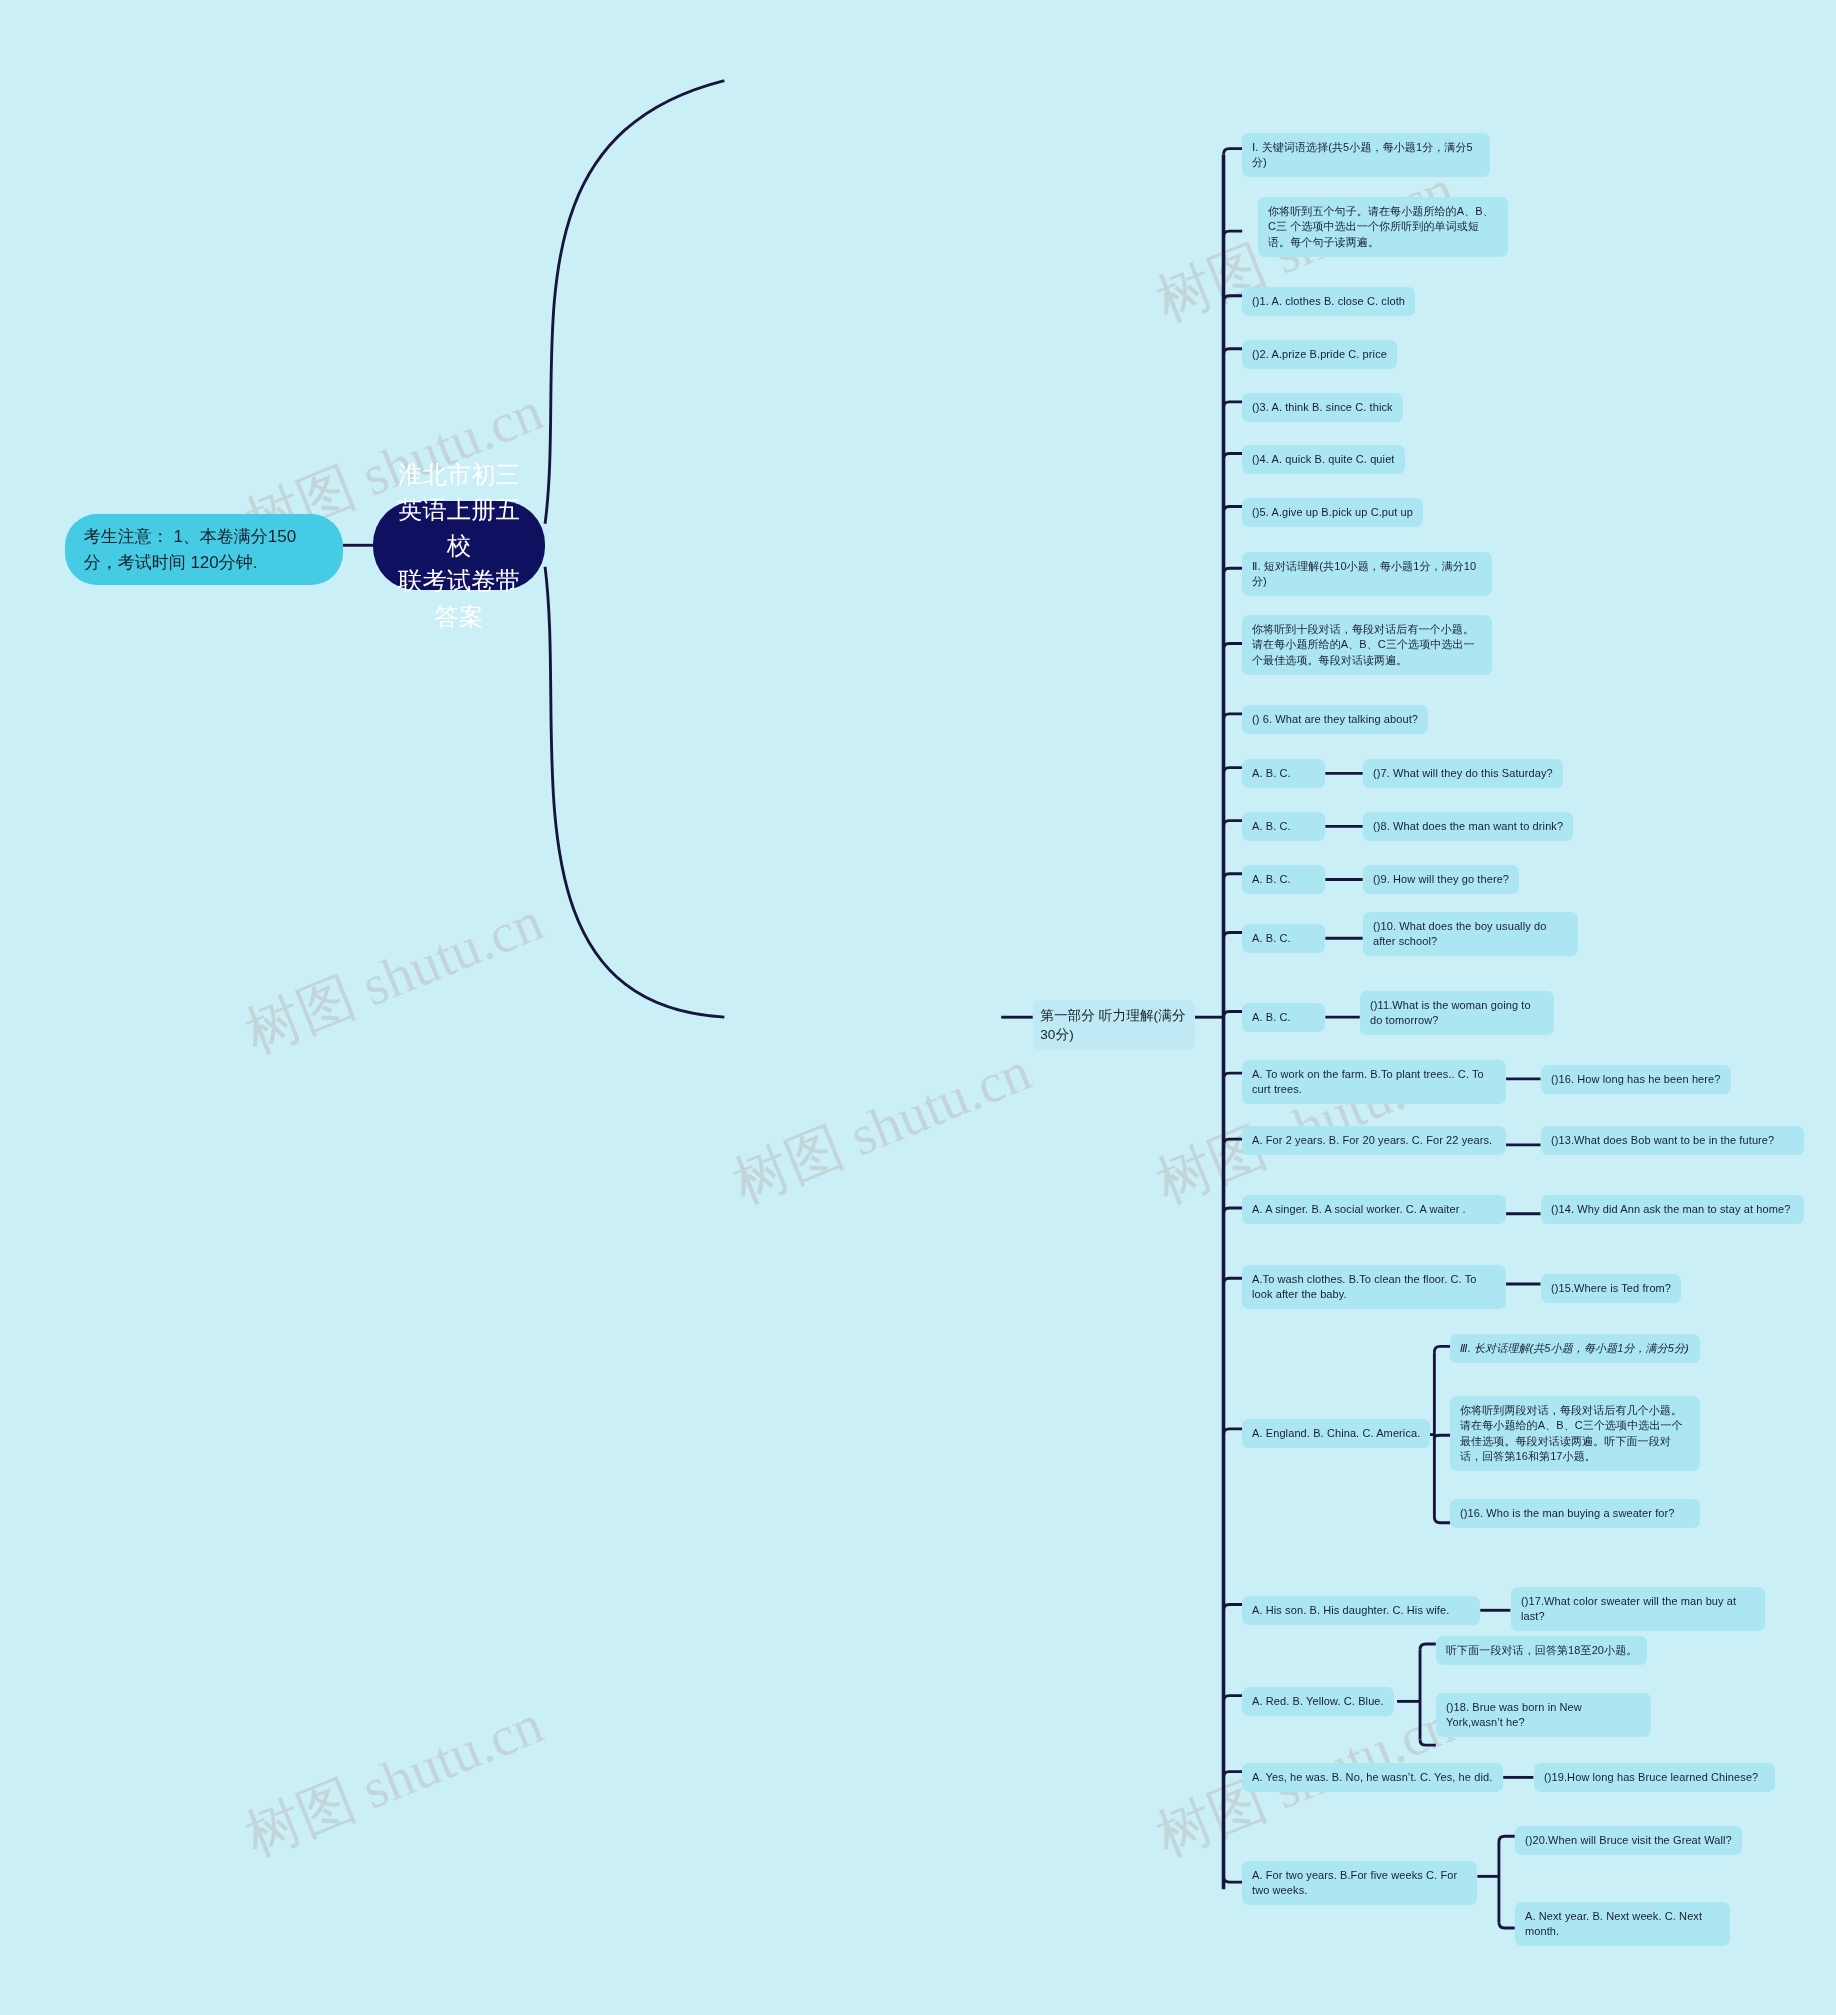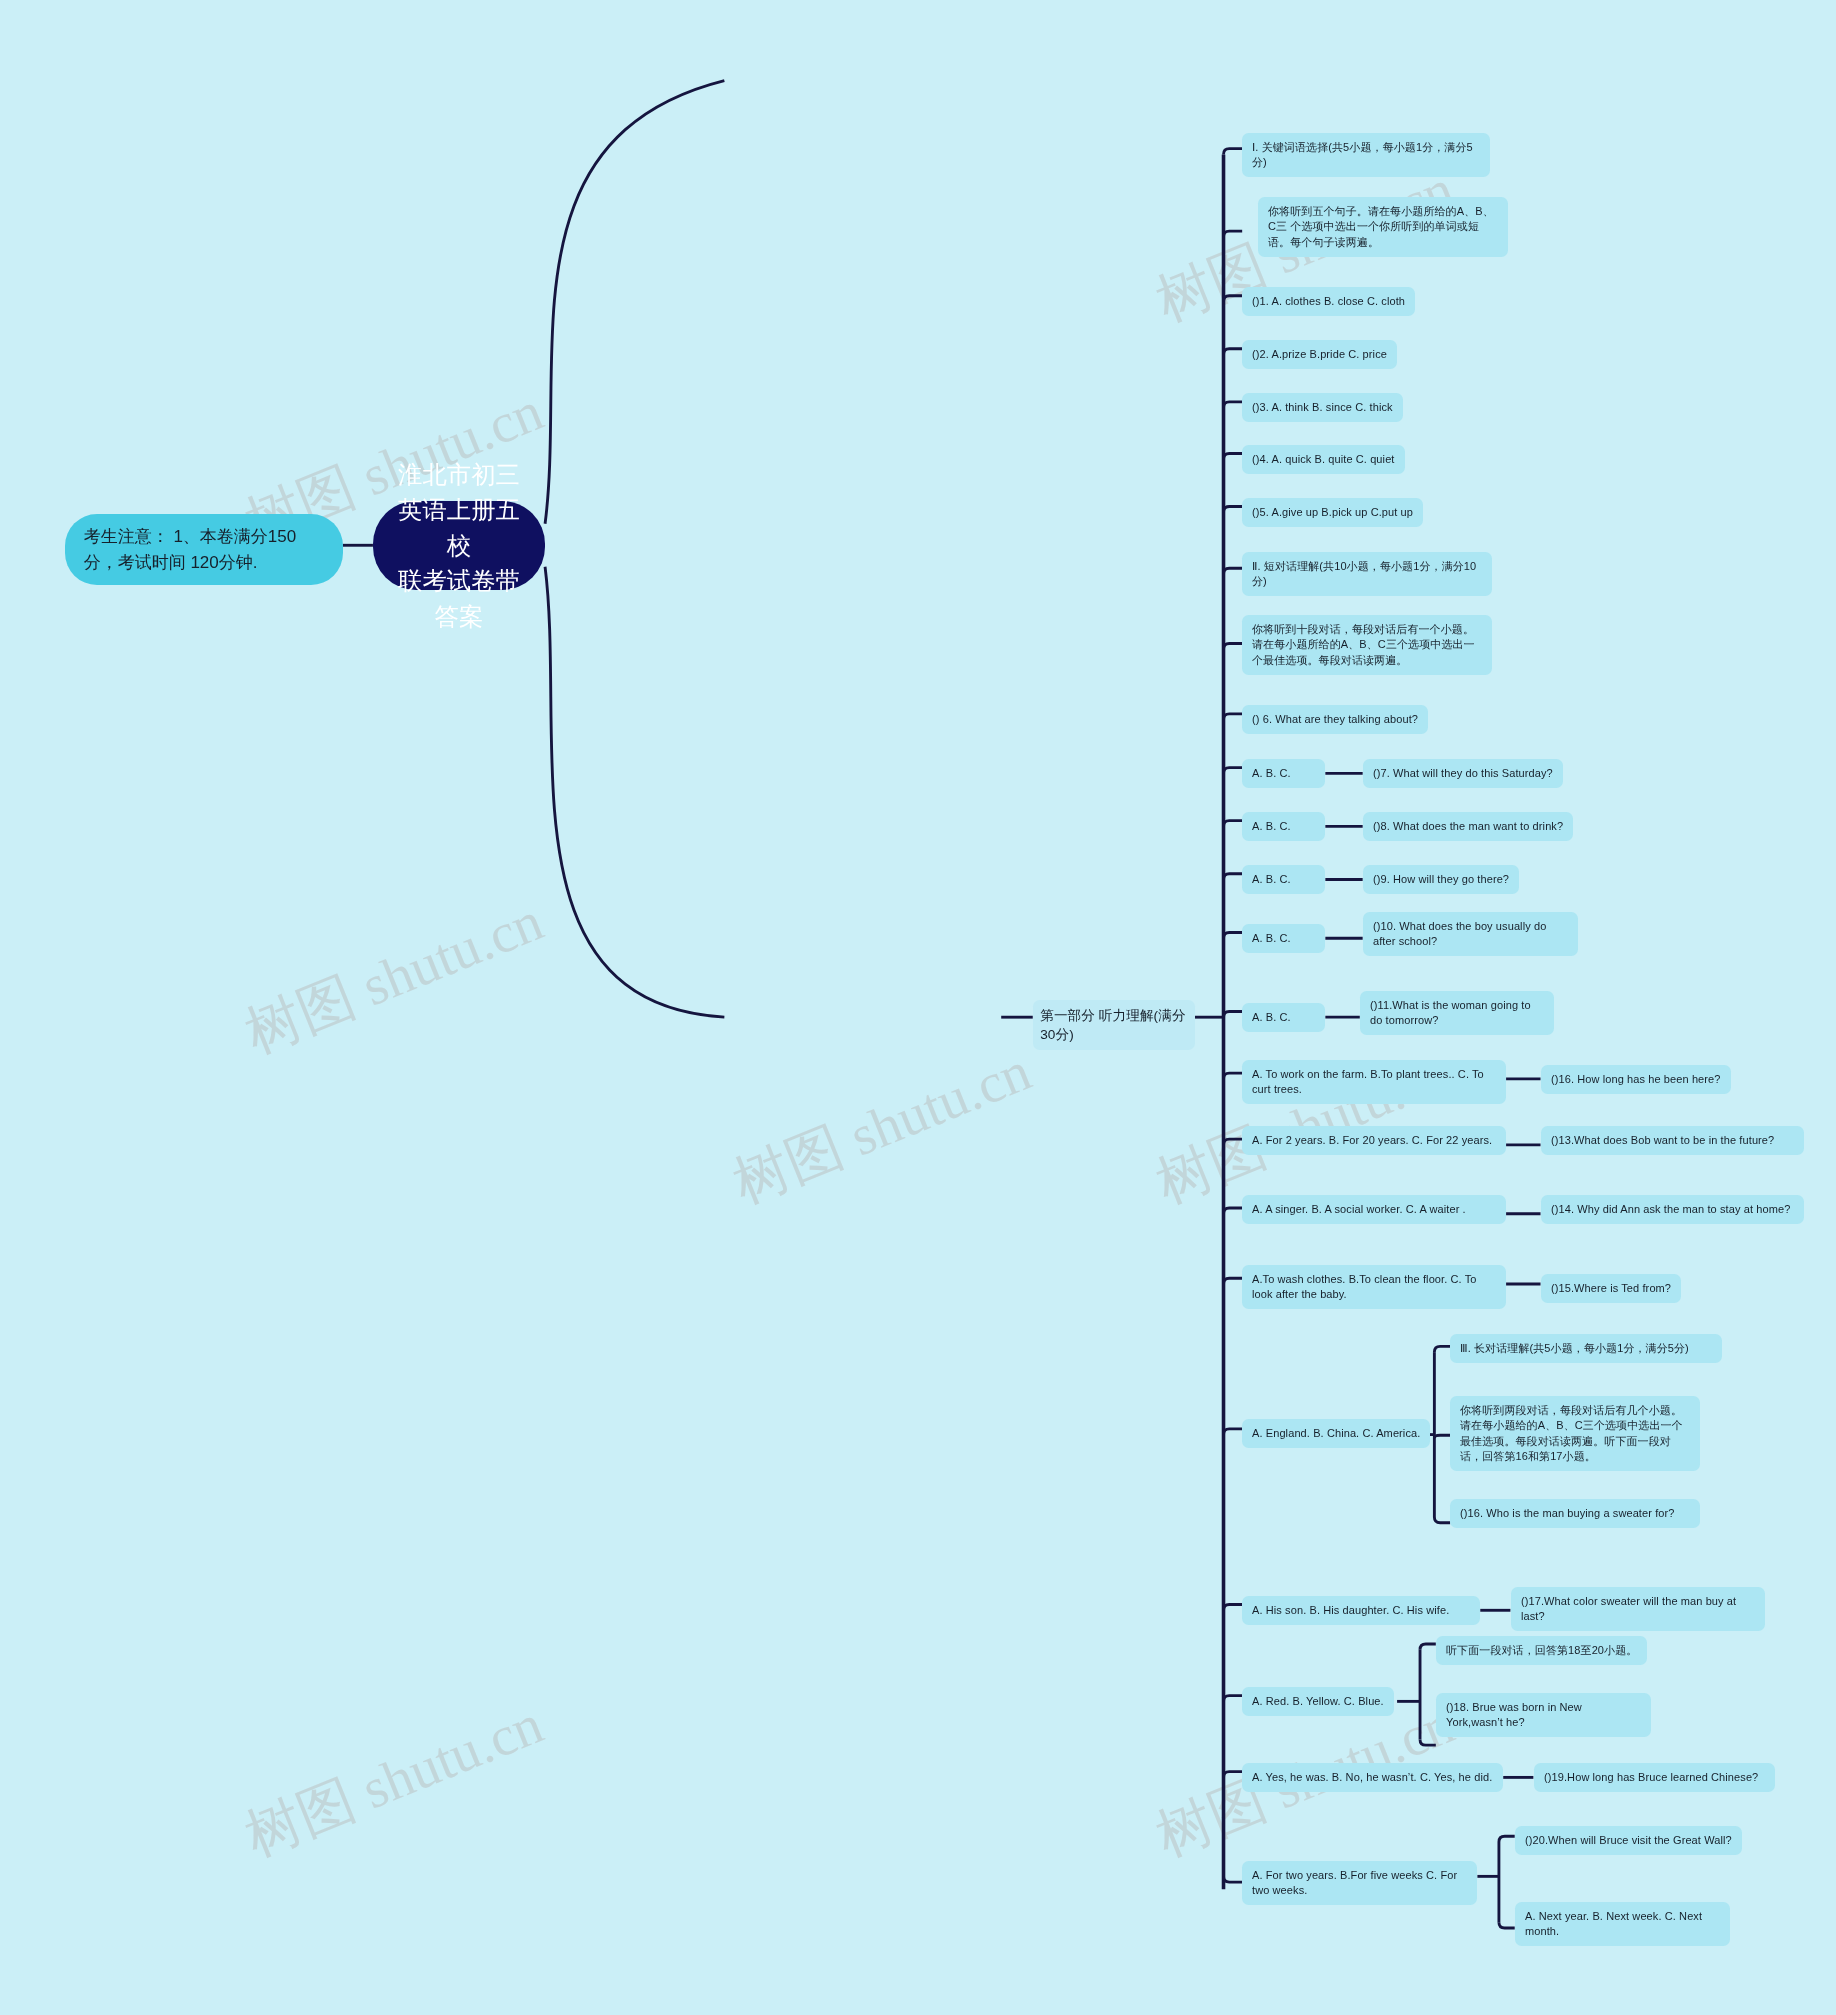--- a/index.html
+++ b/index.html
@@ -196,21 +196,21 @@
   <div class="node" style="left:1541px;top:1126px;width:263px;">()13.What does Bob want to be in the future?</div>
 
   <div class="node" style="left:1242px;top:1195px;width:264px;">A. A singer. B. A social worker. C. A waiter .</div>
   <div class="node" style="left:1541px;top:1195px;width:263px;">()14. Why did Ann ask the man to stay at home?</div>
 
   <div class="node" style="left:1242px;top:1265px;width:264px;">A.To wash clothes. B.To clean the floor. C. To look after the baby.</div>
   <div class="node" style="left:1541px;top:1274px;width:auto;">()15.Where is Ted from?</div>
 
   <div class="node" style="left:1242px;top:1419px;width:auto;">A. England. B. China. C. America.</div>
 
-  <div class="node" style="left:1450px;top:1334px;width:272px;">Ⅲ. 长对话理解(共5小题，每小题1分，满分5分)</div>
+  <div class="node" style="left:1450px;top:1334px;width:250px;font-style:italic;">Ⅲ. 长对话理解(共5小题，每小题1分，满分5分)</div>
 
   <div class="node" style="left:1450px;top:1396px;width:250px;">你将听到两段对话，每段对话后有几个小题。请在每小题给的A、B、C三个选项中选出一个最佳选项。每段对话读两遍。听下面一段对话，回答第16和第17小题。</div>
 
   <div class="node" style="left:1450px;top:1499px;width:250px;">()16. Who is the man buying a sweater for?</div>
 
   <div class="node" style="left:1242px;top:1596px;width:238px;">A. His son. B. His daughter. C. His wife.</div>
   <div class="node" style="left:1511px;top:1587px;width:254px;">()17.What color sweater will the man buy at last?</div>
 
   <div class="node" style="left:1242px;top:1687px;width:auto;">A. Red. B. Yellow. C. Blue.</div>
 

